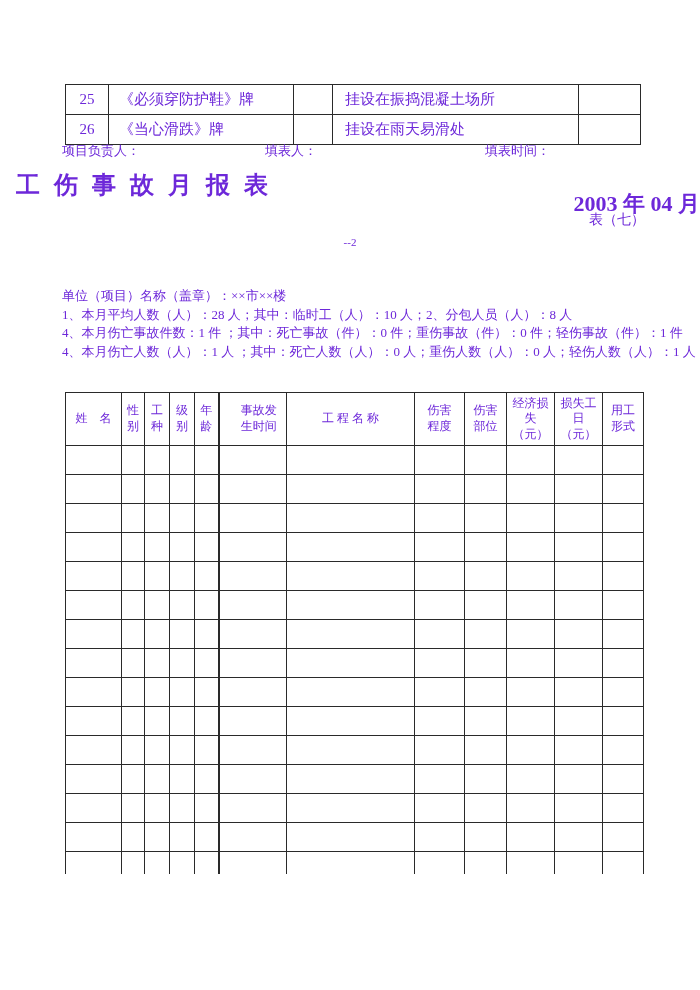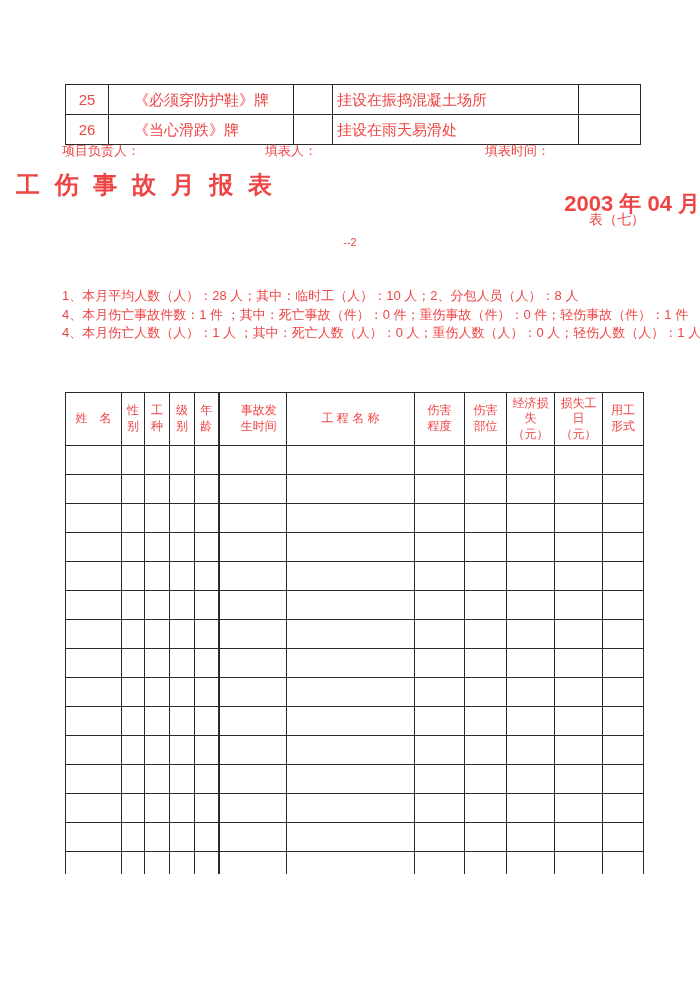--- a/index.html
+++ b/index.html
@@ -1,29 +1,29 @@
 <!DOCTYPE html>
 <html><head>
 <meta charset="utf-8">
 <style>
   html,body { margin:0; padding:0; background:#ffffff; }
   .page {
     position:relative; width:700px; height:874px; background:#ffffff;
-    font-family:Liberation Sans, sans-serif;
-    color:#ef4444; overflow:hidden;
+    font-family:Liberation Serif, serif;
+    color:#6d28d9; overflow:hidden;
   }
   table { border-collapse:collapse; table-layout:fixed; }
   td, th { border:1px solid #2a2a2a; overflow:hidden; }
 
   
   .signs-table { position:absolute; left:65px; top:84px; width:575px; }
   .signs-table td { height:27px; font-size:15px; line-height:1; }
   .signs-table .num-cell { text-align:center; }
-  .signs-table .sign-cell { padding-left:25px; }
-  .signs-table .loc-cell { padding-left:4px; }
+  .signs-table .sign-cell { padding-left:10px; }
+  .signs-table .loc-cell { padding-left:12px; }
 
   
   .meta-line { position:absolute; top:142px; left:0; width:700px; height:18px; font-size:13px; }
   .meta-line span { position:absolute; white-space:nowrap; }
   .meta-owner { left:62px; }
   .meta-filler { left:265px; }
   .meta-time { left:485px; }
 
   
   .report-title {
@@ -89,20 +89,21 @@
     <span class="meta-filler">填表人：</span>
     <span class="meta-time">填表时间：</span>
   </div>
 
   <div class="report-title">工 伤 事 故 月 报 表</div>
   <div class="report-period">2003 年 04 月</div>
   <div class="form-number">表（七）</div>
   <div class="page-marker">--2</div>
 
   <div class="summary">
+    <div>单位（项目）名称（盖章）：××市××楼</div>
     <div>1、本月平均人数（人）：28 人；其中：临时工（人）：10 人；2、分包人员（人）：8 人</div>
     <div>4、本月伤亡事故件数：1 件 ；其中：死亡事故（件）：0 件；重伤事故（件）：0 件；轻伤事故（件）：1 件</div>
     <div>4、本月伤亡人数（人）：1 人 ；其中：死亡人数（人）：0 人；重伤人数（人）：0 人；轻伤人数（人）：1 人</div>
   </div>
 
   <table class="acc-table">
     <colgroup>
       <col style="width:56px">
         <col style="width:23px">
         <col style="width:25px">

